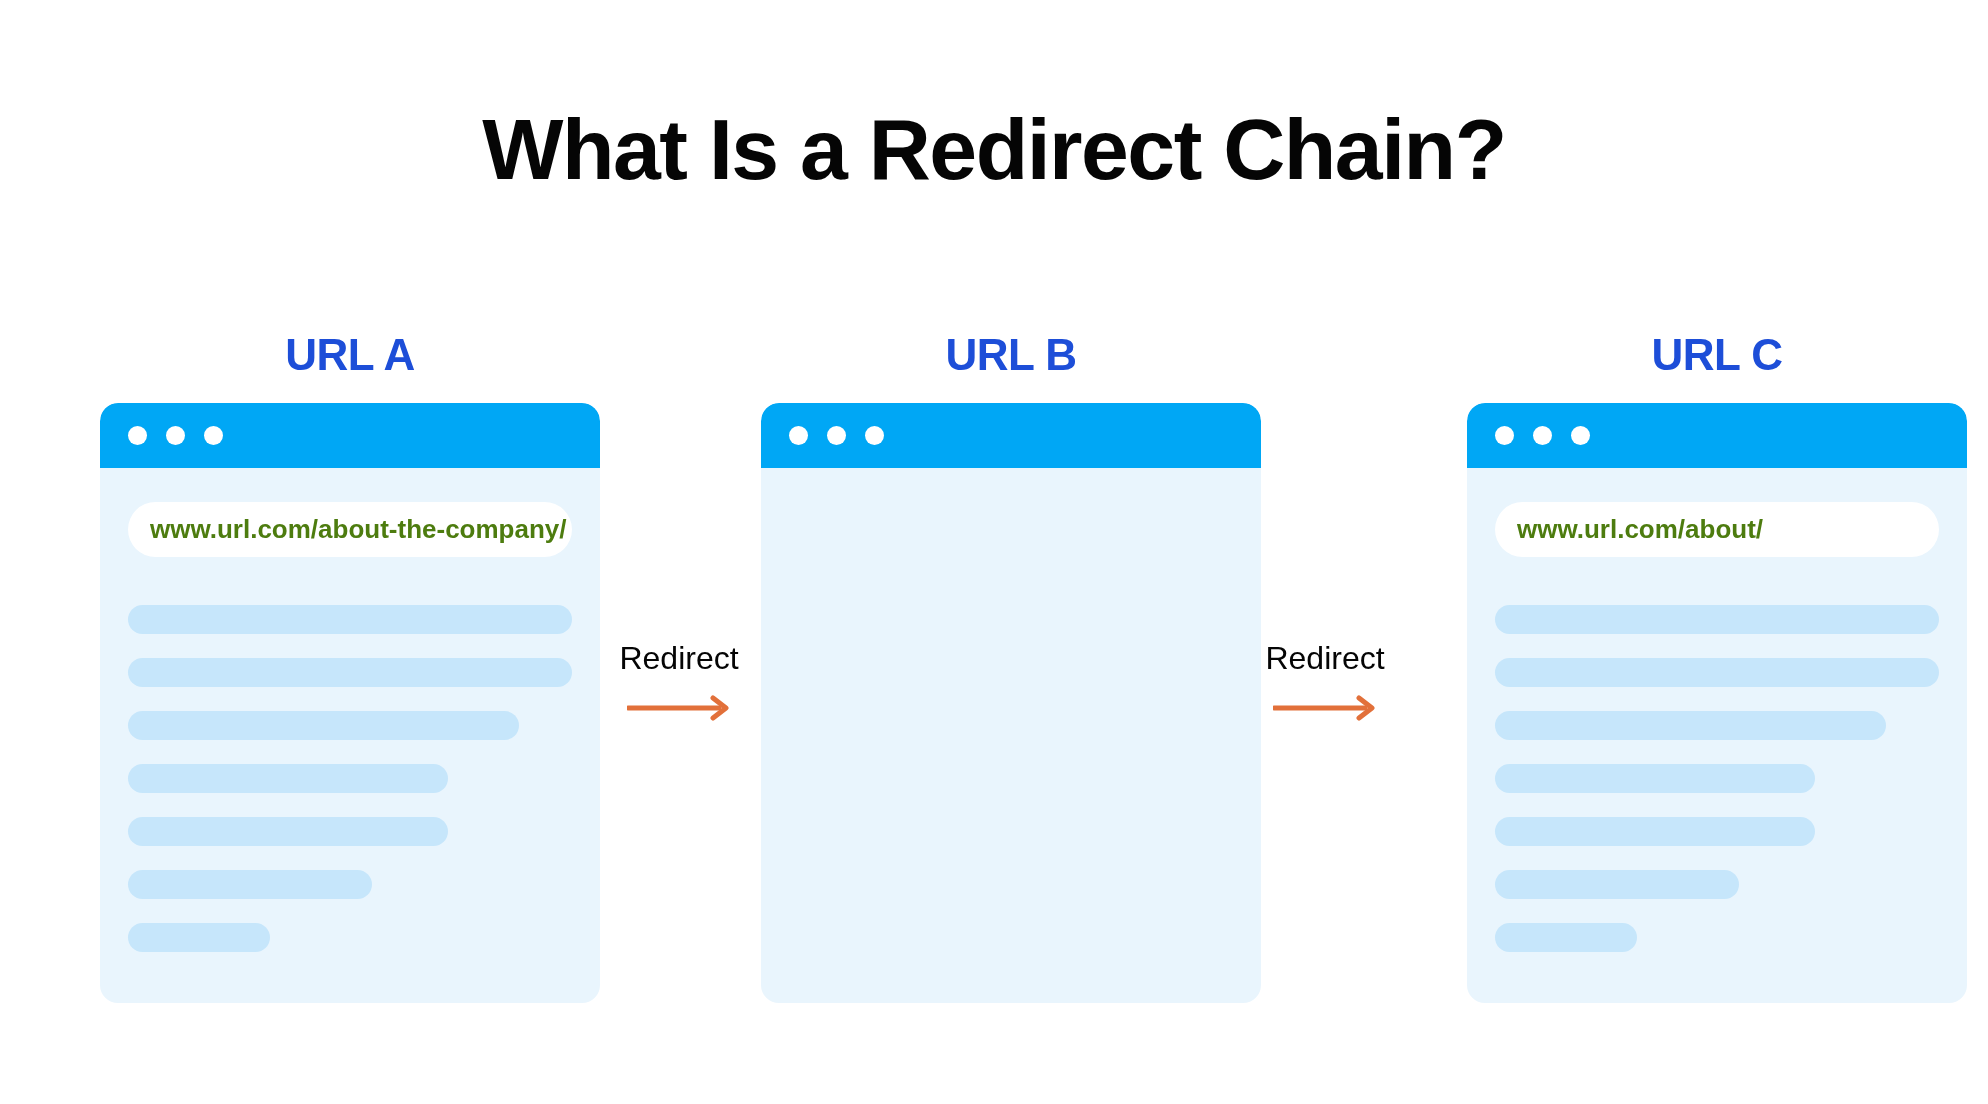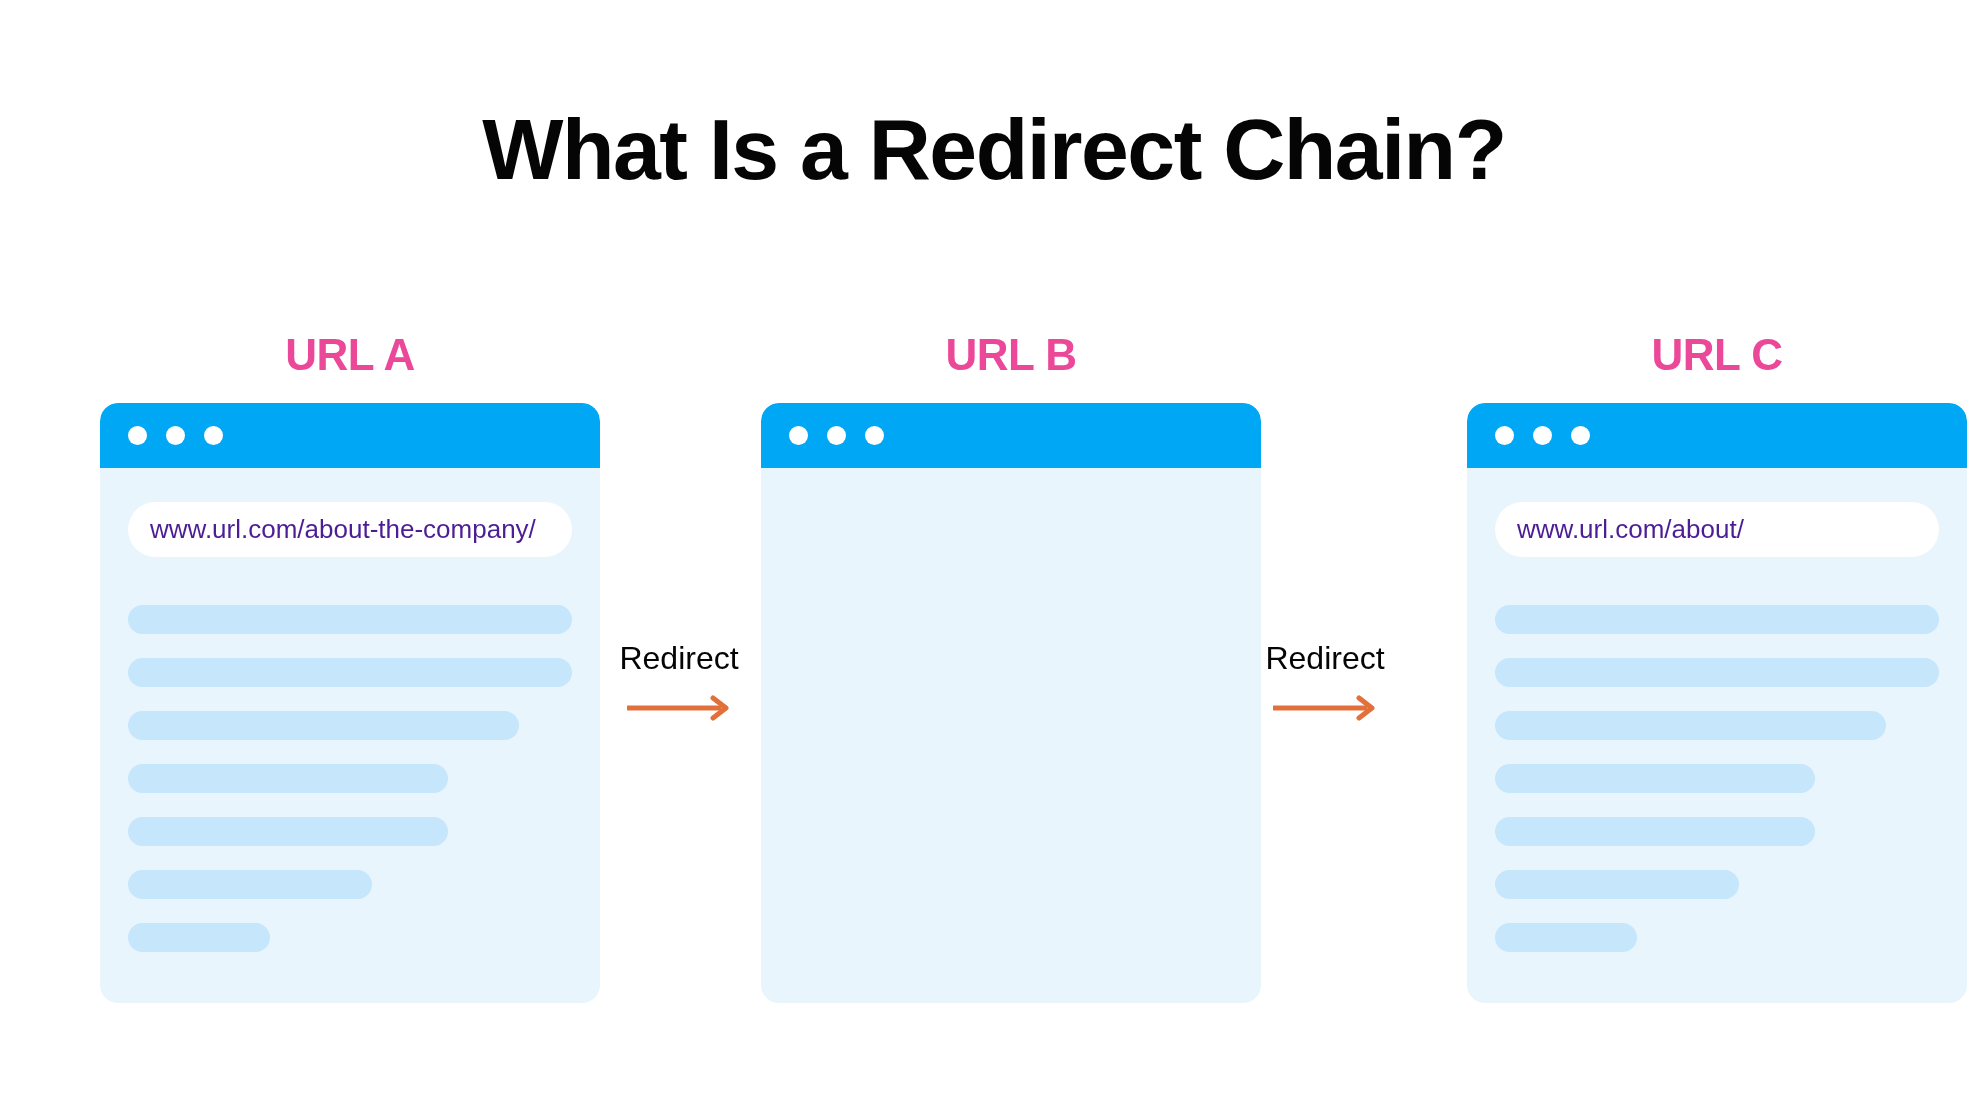--- a/index.html
+++ b/index.html
@@ -51,21 +51,21 @@
     width: 500px;
   }
   .column.col-a { left: 100px; }
   .column.col-b { left: 761px; }
   .column.col-c { left: 1467px; }
 
   .column-title {
     text-align: center;
     font-size: 44px;
     font-weight: 700;
-    color: #ec4899;
+    color: #1d4ed8;
     letter-spacing: -0.5px;
     margin-bottom: 23px;
     height: 50px;
     line-height: 50px;
   }
 
   
   .browser-card {
     width: 500px;
     height: 600px;
@@ -100,23 +100,24 @@
 
   .url-pill {
     height: 55px;
     background: #ffffff;
     border-radius: 28px;
     display: flex;
     align-items: center;
     padding: 0 22px;
     box-sizing: border-box;
     font-size: 26px;
-    color: #4c1d95;
+    color: #4d7c0f;
     white-space: nowrap;
     overflow: hidden;
+    font-weight: bold;
   }
 
   .content-lines {
     margin-top: 48px;
   }
 
   .line {
     height: 29px;
     border-radius: 15px;
     background: #c6e6fb;

